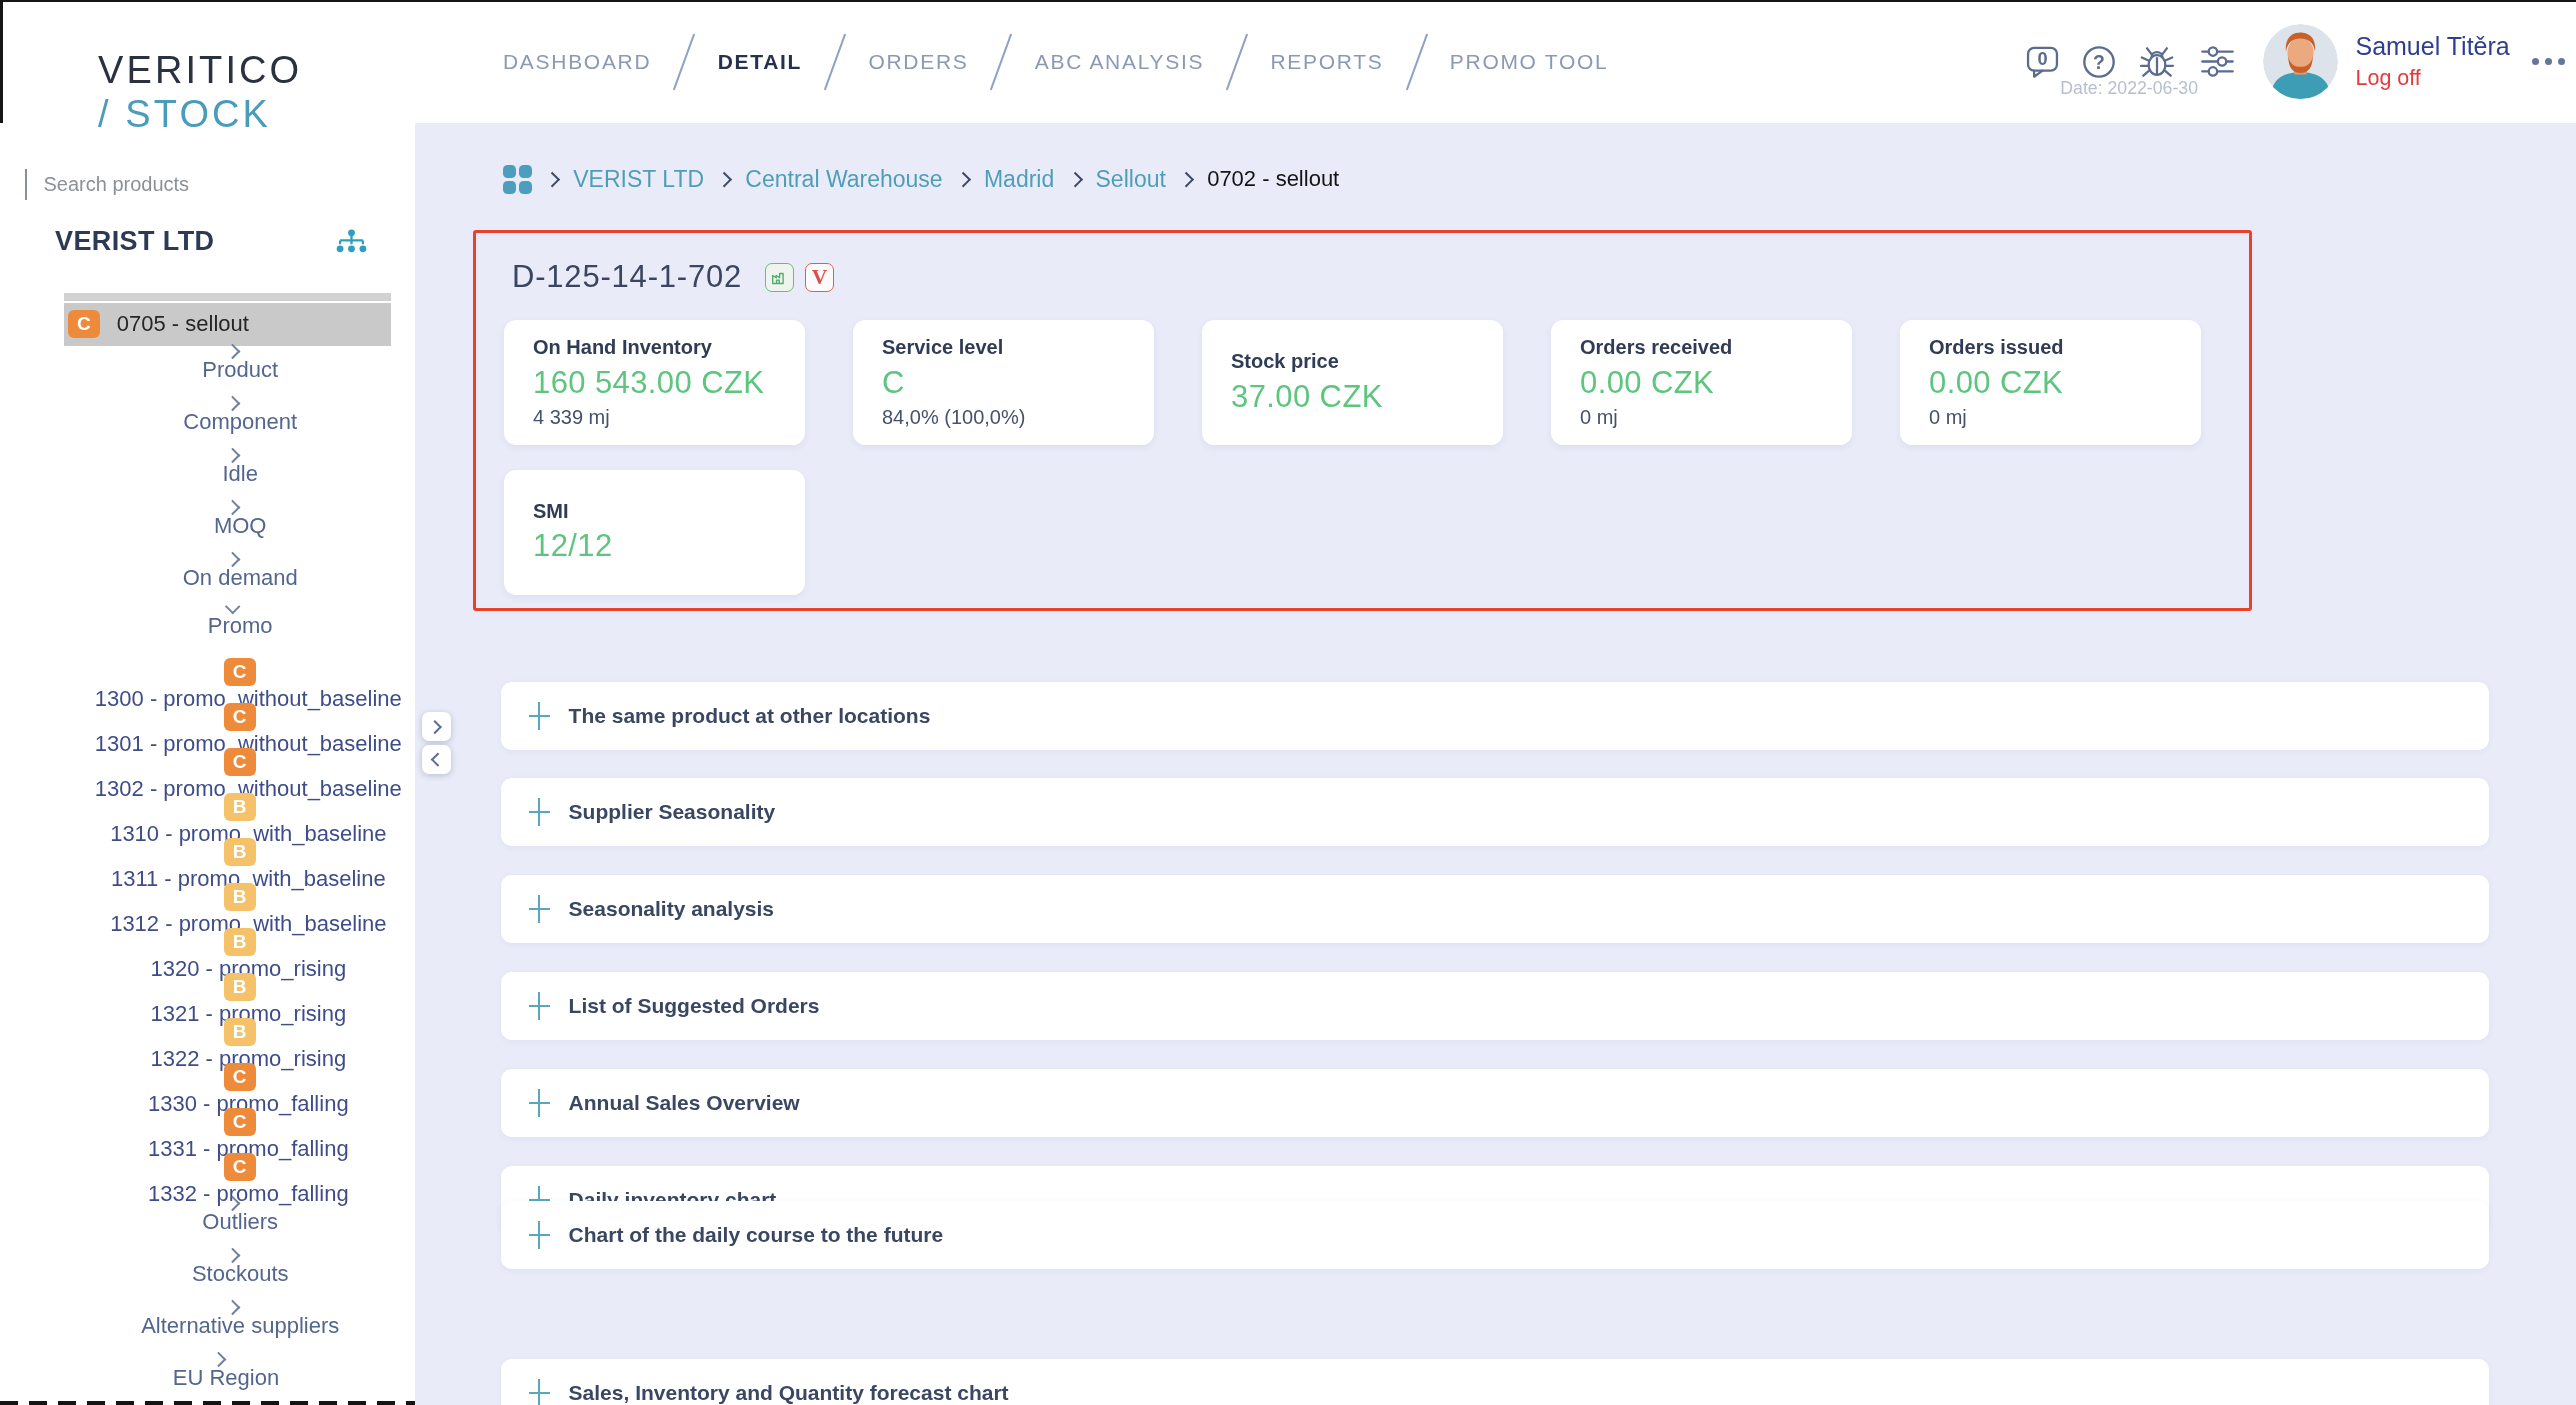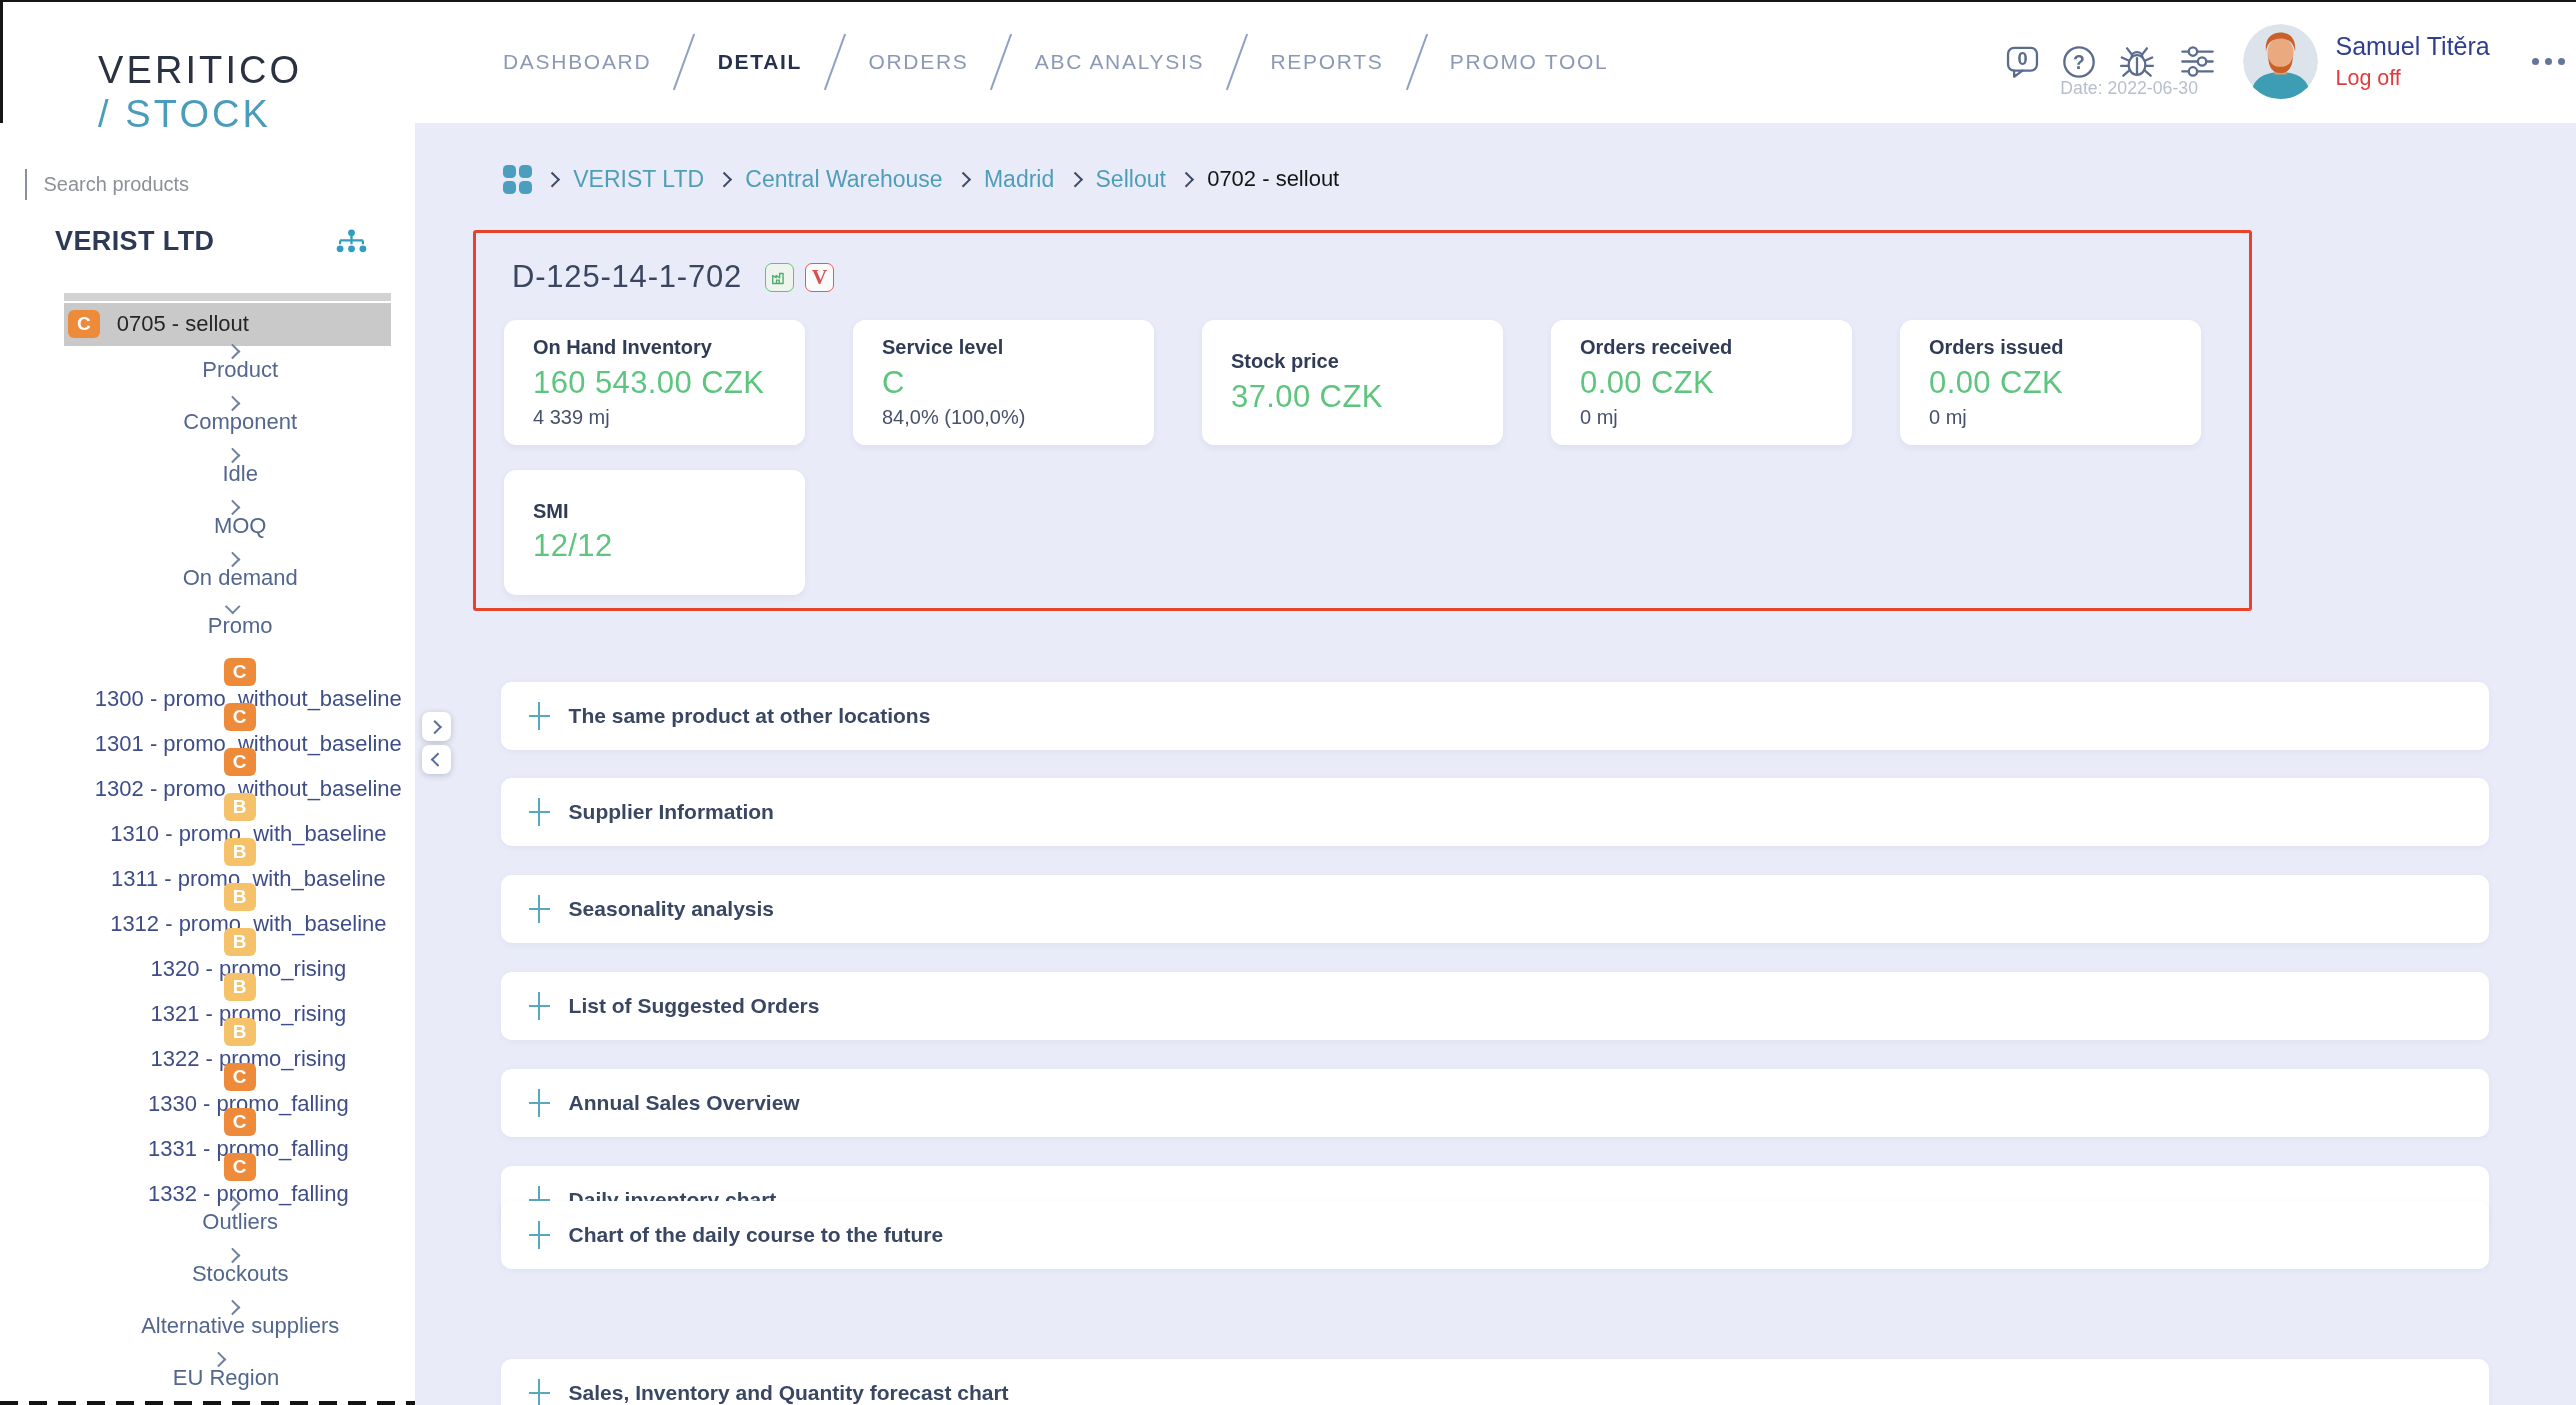--- a/index.html
+++ b/index.html
@@ -18,21 +18,21 @@
   .nav-item{font-size:21px;letter-spacing:1.7px;color:#8B99B6;font-weight:500;white-space:nowrap;cursor:pointer;}
   .nav-item.active{color:#26324D;font-weight:600;}
   .nav-sep{width:2.3px;height:60px;background:#90A1C3;transform:rotate(20deg);border-radius:1.5px;}
 
   .top-right{position:absolute;top:0;right:0;height:123px;display:flex;align-items:center;padding-right:10.8px;}
   .icon-btn{margin-right:21.5px;cursor:pointer;display:flex;align-items:center;}
   .icon-stroke{stroke:#5B6C8E;fill:none;stroke-width:3;stroke-linecap:round;stroke-linejoin:round;}
   .icon-fillnum{fill:#5B6C8E;font-weight:600;}
   .date-label{position:absolute;top:78px;right:378px;font-size:17.7px;color:#B7BECD;white-space:nowrap;}
   .avatar{width:75px;height:75px;border-radius:50%;overflow:hidden;margin:0 17px 0 6.1px;flex:0 0 auto;cursor:pointer;}
-  .user-block{display:flex;flex-direction:column;justify-content:center;margin-right:30px;}
+  .user-block{display:flex;flex-direction:column;justify-content:center;margin-right:10px;}
   .user-name{font-size:25px;color:#2F3F8E;font-weight:500;line-height:1.15;white-space:nowrap;}
   .logoff{font-size:21.5px;color:#E23B3E;margin-top:4.6px;cursor:pointer;}
   .dots{display:flex;gap:6.1px;margin-left:12.3px;cursor:pointer;}
   .dots i{width:7px;height:7px;border-radius:50%;background:#66759A;}
 
   
   .sidebar{position:absolute;left:0;top:0;width:415px;height:1406px;background:#FFFFFF;z-index:2;}
   .logo{margin:48px 0 0 98px;font-size:38px;letter-spacing:3.1px;color:#2A3140;font-weight:500;line-height:44px;white-space:nowrap;}
   .logo-l2{color:#4A9CBB;}
   .search{display:flex;align-items:center;margin:31px 0 0 24.6px;height:34px;}
@@ -370,21 +370,21 @@
       </div>
     </div>
   </div>
 
   <div class="section" style="top:682px">
     <span class="plus"></span>
     <span class="section-label">The same product at other locations</span>
   </div>
   <div class="section" style="top:778px">
     <span class="plus"></span>
-    <span class="section-label">Supplier Information</span>
+    <span class="section-label">Supplier Seasonality</span>
   </div>
   <div class="section" style="top:972px">
     <span class="plus"></span>
     <span class="section-label">List of Suggested Orders</span>
   </div>
   <div class="section" style="top:875px">
     <span class="plus"></span>
     <span class="section-label">Seasonality analysis</span>
   </div>
   <div class="section" style="top:1069px">

